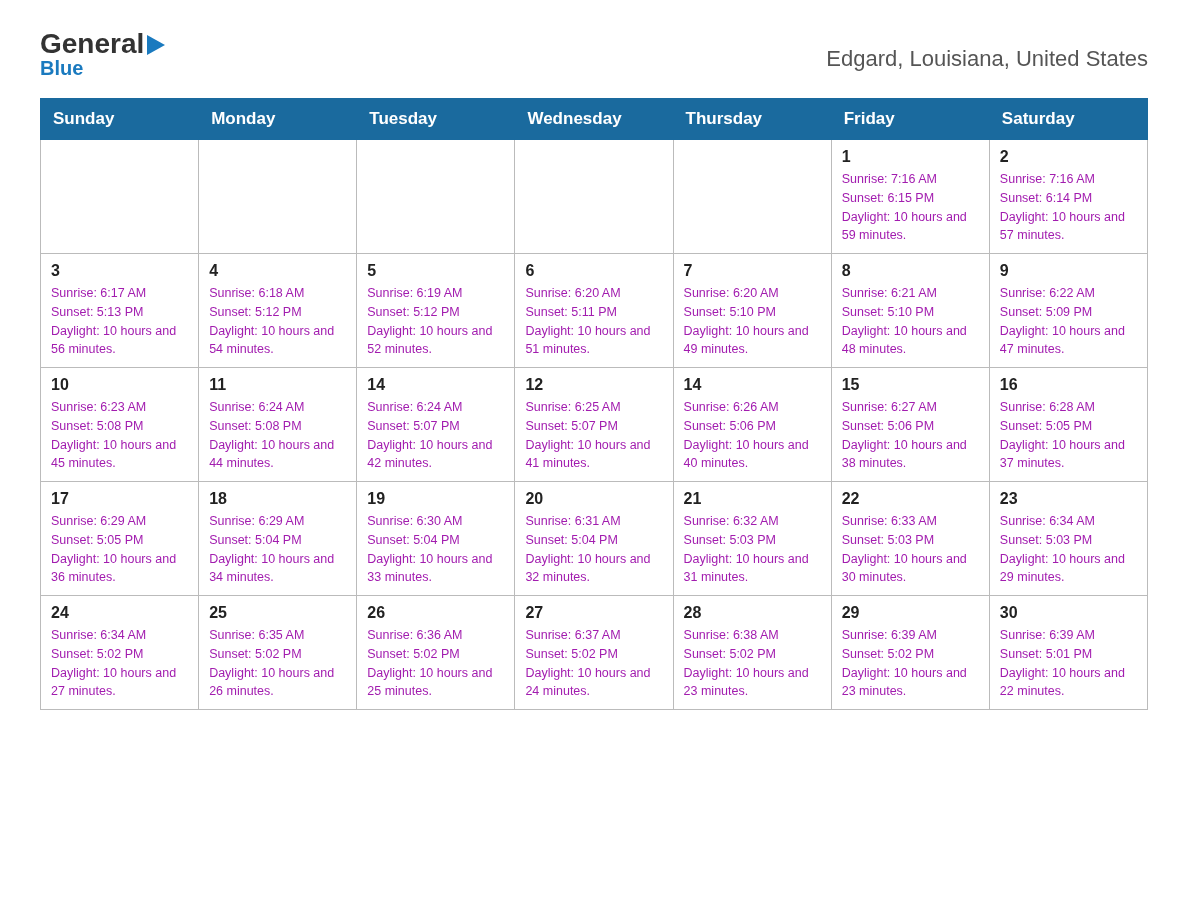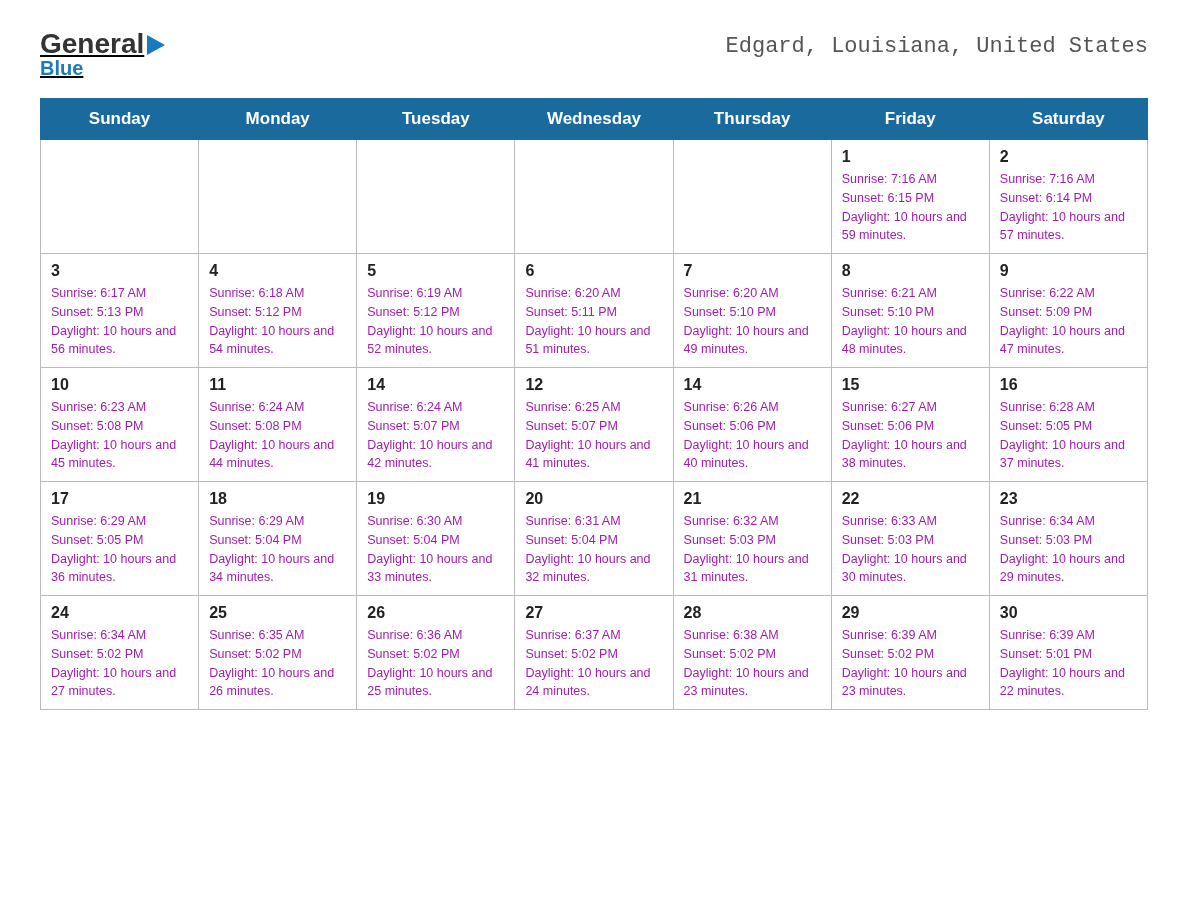--- a/index.html
+++ b/index.html
@@ -13,21 +13,20 @@
     .header-area {
       display: flex;
       justify-content: space-between;
       align-items: flex-start;
       margin-bottom: 20px;
     }
     .logo {
       display: flex;
       flex-direction: column;
       align-items: flex-start;
-      text-decoration: underline;
     }
     .logo-general {
       font-size: 28px;
       font-weight: bold;
       color: #333;
       line-height: 1;
     }
     .logo-blue {
       font-size: 20px;
       font-weight: bold;
@@ -39,35 +38,34 @@
     }
     .calendar-title {
       font-size: 52px;
       font-weight: bold;
       color: #222;
       line-height: 1.1;
     }
     .calendar-subtitle {
       font-size: 22px;
       color: #555;
-      margin-top: 4px;
-      font-family: Liberation Mono, monospace;
+      margin-top: 16px;
     }
     .calendar-table {
       width: 100%;
       border-collapse: collapse;
       border: 1px solid #aaa;
     }
     .calendar-table th {
       background: #1a6a9e;
       color: #ffffff;
       font-size: 17px;
       font-weight: bold;
       padding: 10px 12px;
-      text-align: center;
+      text-align: left;
       border: 1px solid #1a6a9e;
     }
     .calendar-table td {
       border: 1px solid #bbb;
       vertical-align: top;
       padding: 8px 10px;
       width: calc(100% / 7);
       min-height: 100px;
       font-size: 13px;
       color: #333;

